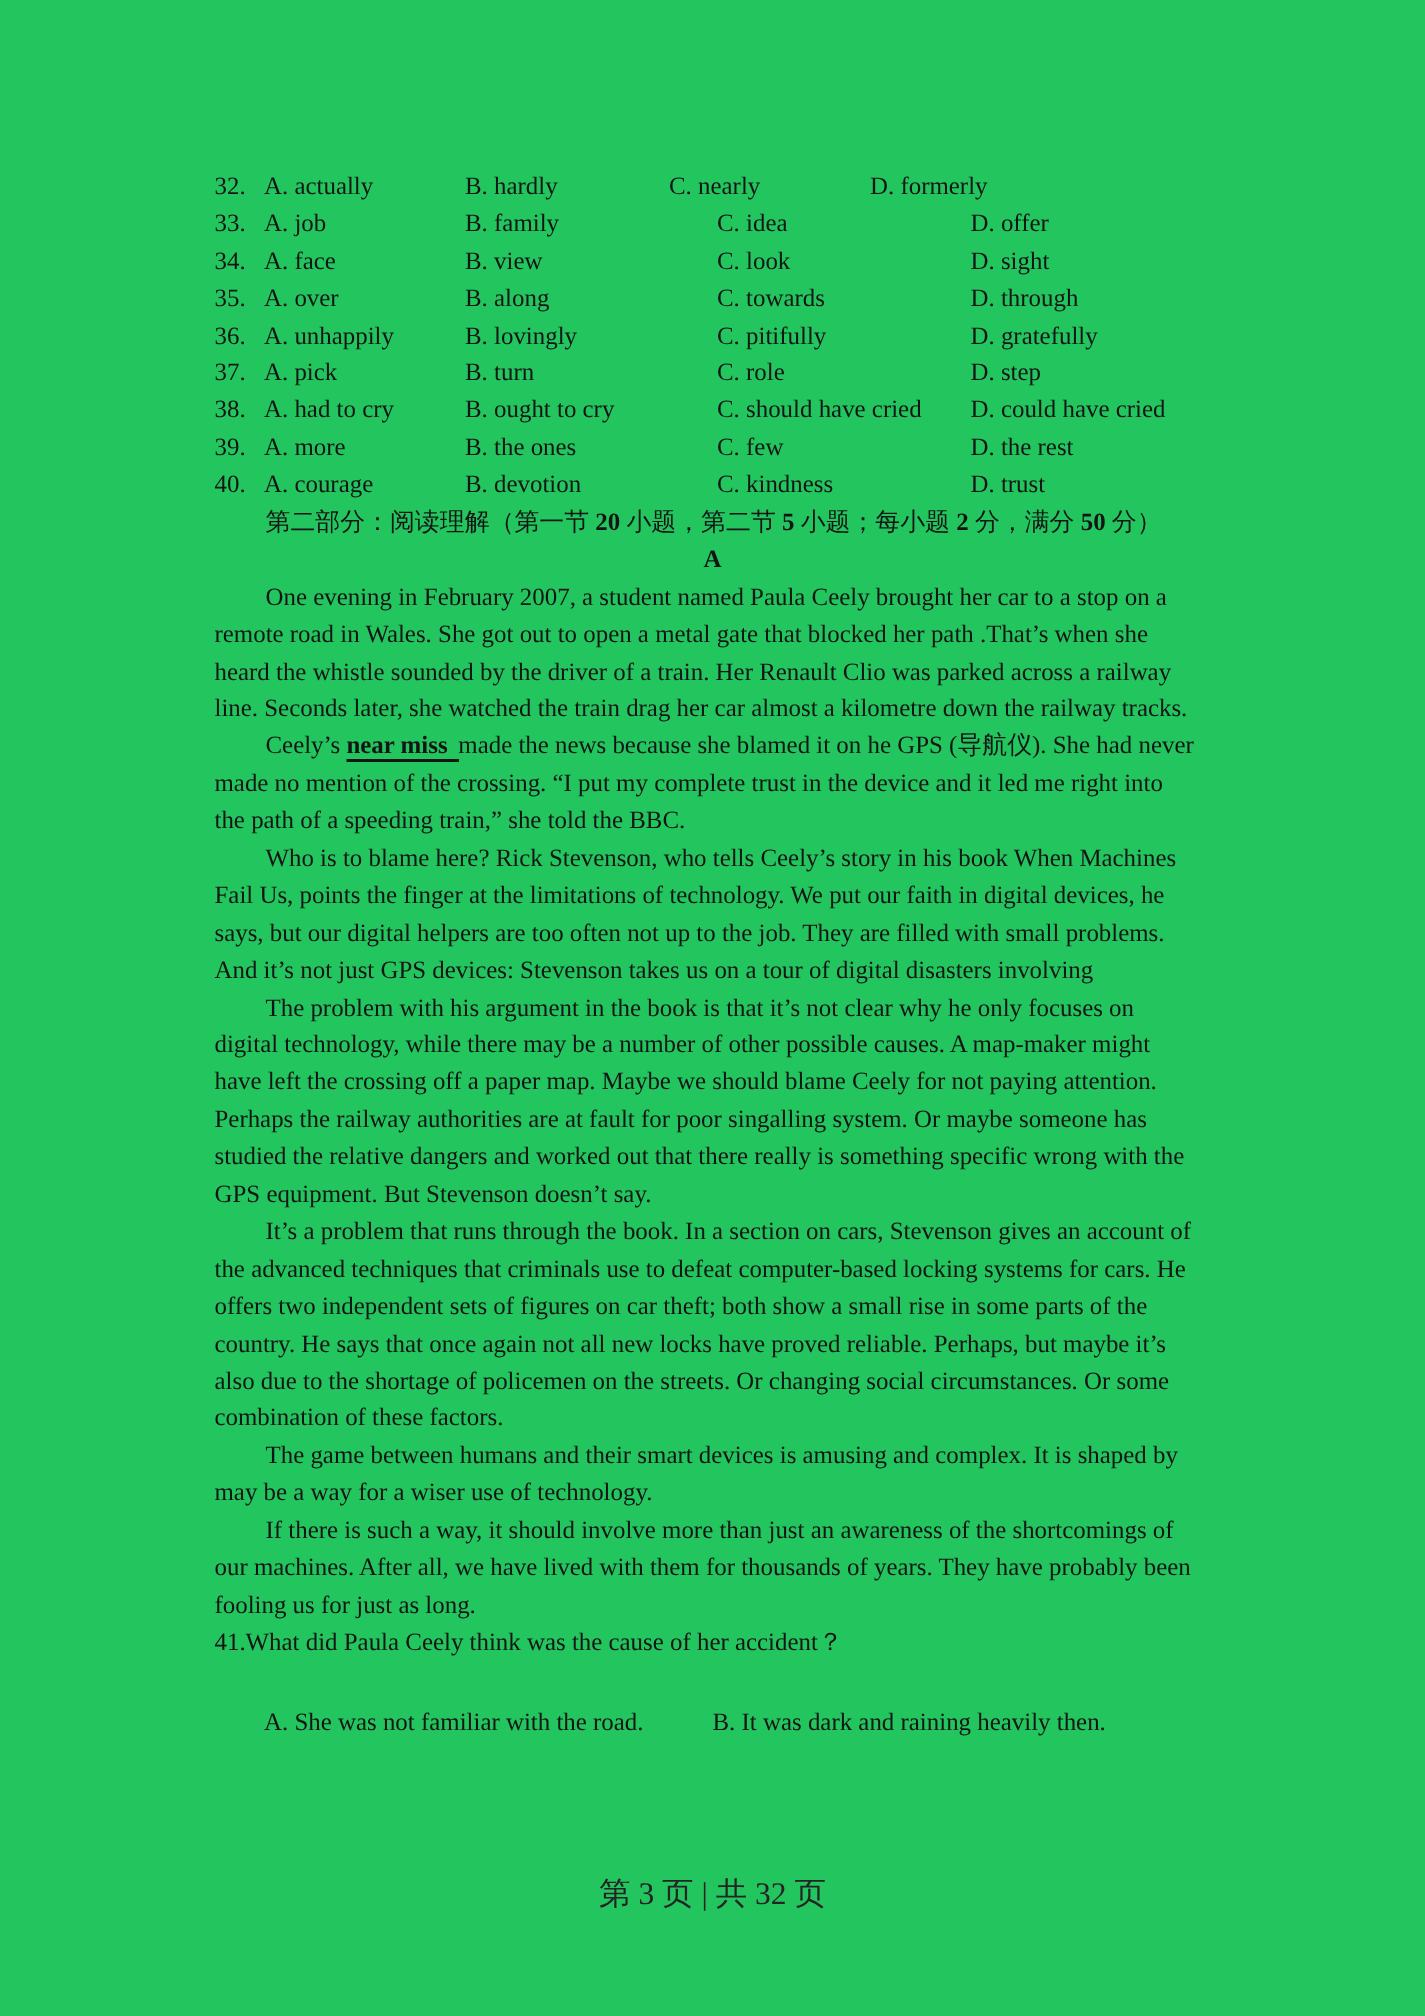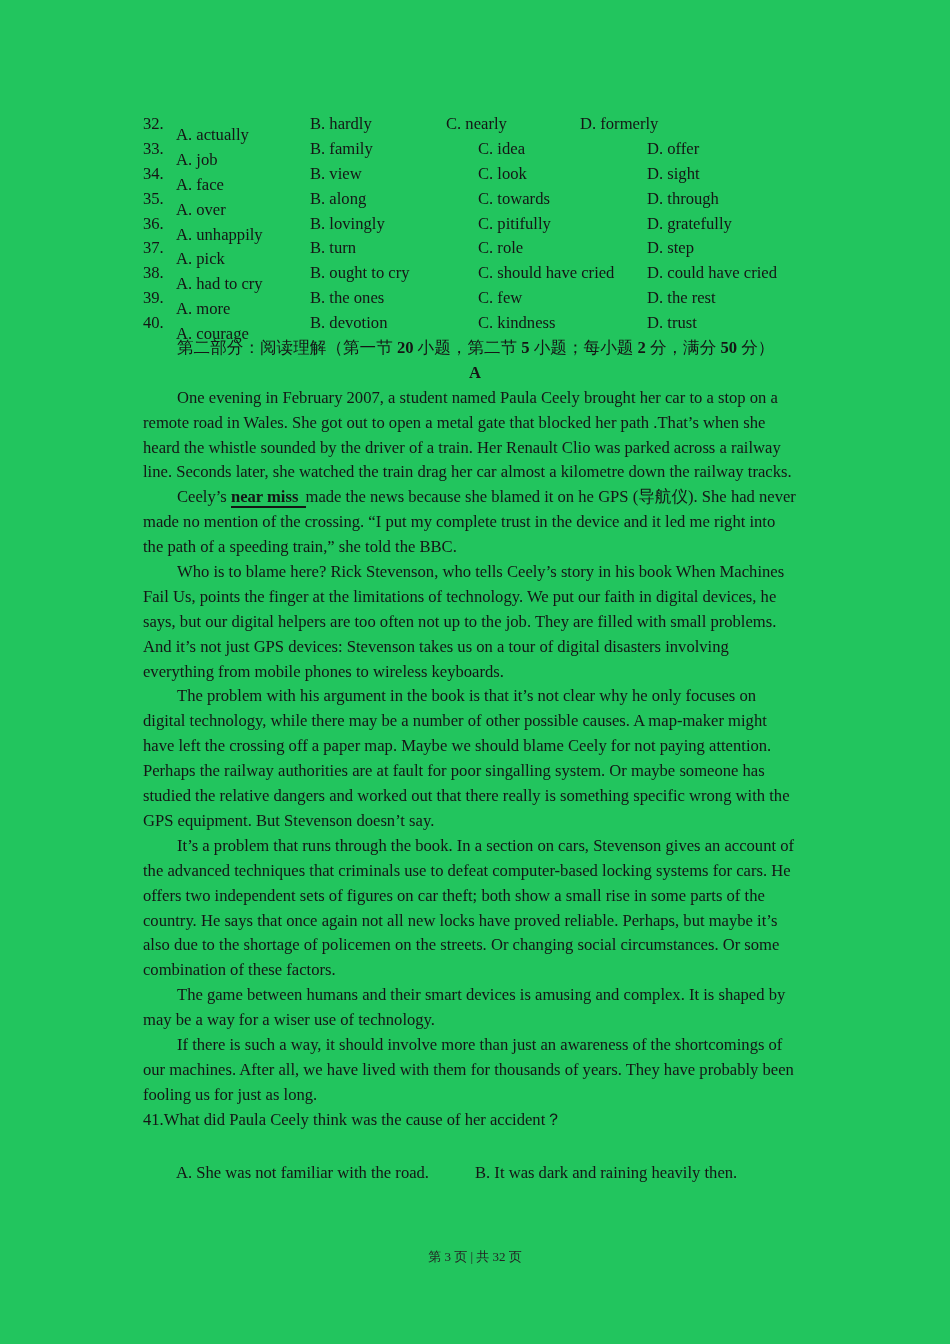--- a/index.html
+++ b/index.html
@@ -15,41 +15,41 @@
   .content{
     position:absolute;
     left:143px;top:112px;
     width:664px;
   }
   .ln{line-height:24.9px;height:24.9px;white-space:nowrap;}
   .ind{text-indent:34px;}
   .qrow{position:relative;height:24.9px;line-height:24.9px;}
   .qrow span{position:absolute;top:0;white-space:nowrap;}
   .qrow .n{left:0;}
-  .qrow .oa{left:33px;margin-top:11px;}
+  .qrow .oa{left:33px;}
   .qrow .ob{left:167px;}
   .r32 .oc{left:303px;}
   .r32 .od{left:437px;}
   .rstd .oc{left:335px;}
   .rstd .od{left:504px;}
   .b{font-weight:bold;}
   .center-a{text-align:center;font-weight:bold;height:24.9px;line-height:24.9px;}
   .nearmiss{
     font-weight:bold;
     border-bottom:2px solid #151515;
     padding-right:3px;
   }
   .opts{position:relative;margin-top:28px;}
   .opts .qa{margin-left:33px;}
   .opts .qb{position:absolute;left:332px;top:0;white-space:nowrap;}
   .footer{
     position:absolute;
     left:0;right:0;top:1248px;
     text-align:center;
-    font-size:13px;
+    font-size:21px;
     color:#242424;
   }
 </style>
 </head>
 <body>
 
 <div class="page">
   <div class="content">
 
     <div class="qrow r32">
@@ -131,21 +131,20 @@
       <div class="ln ind"><span>Ceely’s </span><span class="nearmiss">near miss </span><span>made the news because she blamed it on he GPS (导航仪). She had never</span></div>
       <div class="ln">made no mention of the crossing. “I put my complete trust in the device and it led me right into</div>
       <div class="ln">the path of a speeding train,” she told the BBC.</div>
     </div>
 
     <div>
       <div class="ln ind">Who is to blame here? Rick Stevenson, who tells Ceely’s story in his book When Machines</div>
       <div class="ln">Fail Us, points the finger at the limitations of technology. We put our faith in digital devices, he</div>
       <div class="ln">says, but our digital helpers are too often not up to the job. They are filled with small problems.</div>
       <div class="ln">And it’s not just GPS devices: Stevenson takes us on a tour of digital disasters involving</div>
-      <div class="ln">everything from mobile phones to wireless keyboards.</div>
     </div>
 
     <div>
       <div class="ln ind">The problem with his argument in the book is that it’s not clear why he only focuses on</div>
       <div class="ln">digital technology, while there may be a number of other possible causes. A map-maker might</div>
       <div class="ln">have left the crossing off a paper map. Maybe we should blame Ceely for not paying attention.</div>
       <div class="ln">Perhaps the railway authorities are at fault for poor singalling system. Or maybe someone has</div>
       <div class="ln">studied the relative dangers and worked out that there really is something specific wrong with the</div>
       <div class="ln">GPS equipment. But Stevenson doesn’t say.</div>
     </div>

